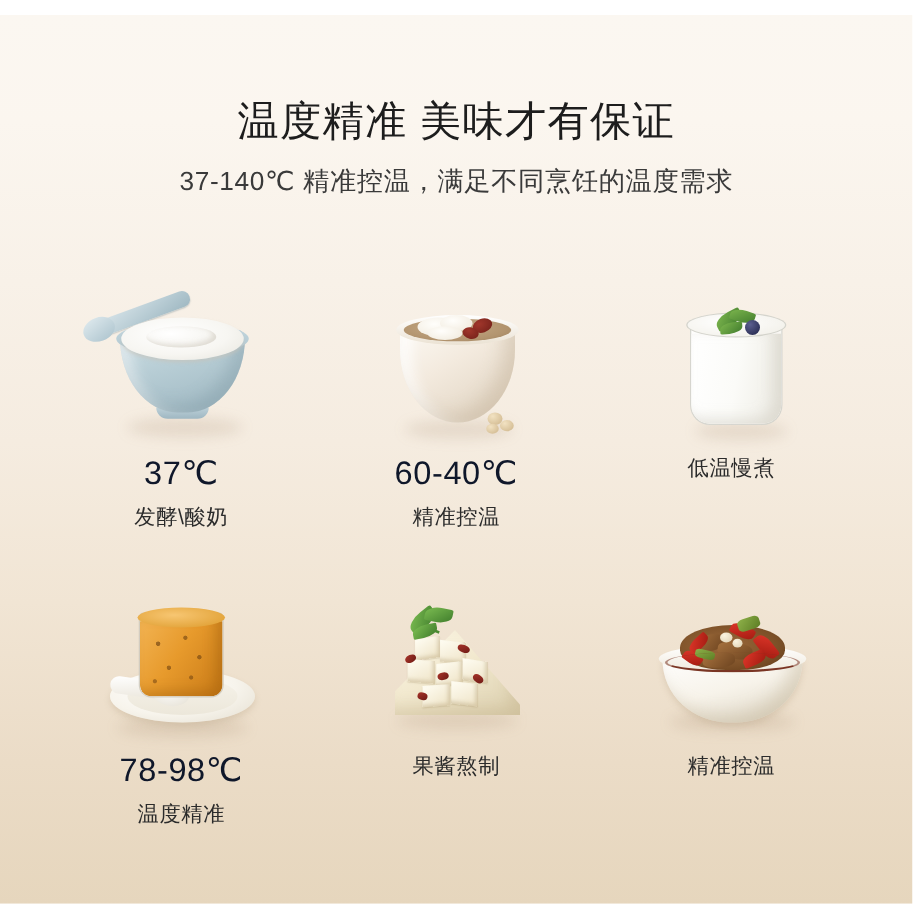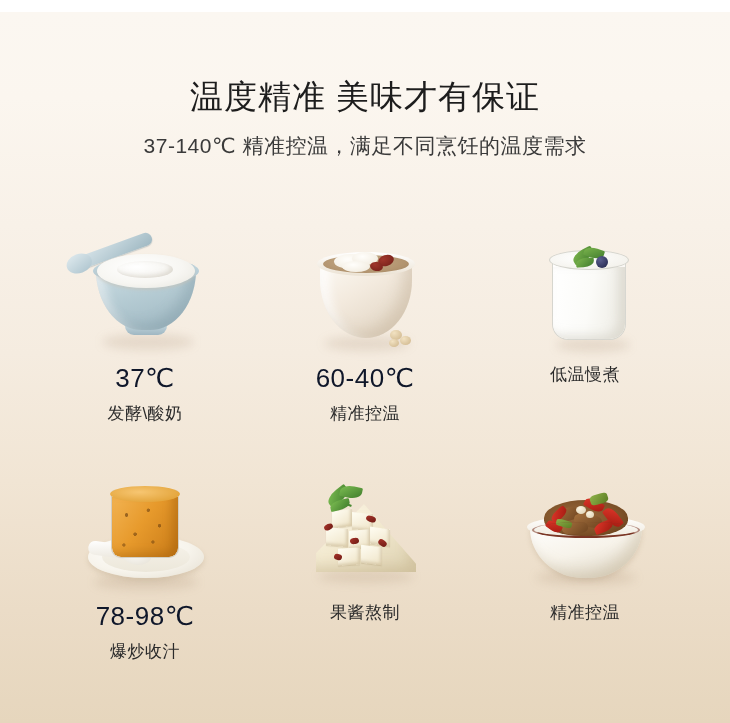--- a/index.html
+++ b/index.html
@@ -425,21 +425,21 @@
         <div class="shadow a4-shadow"></div>
         <div class="a4-saucer"></div>
         <div class="a4-saucer-in"></div>
         <div class="a4-spoon"></div>
         <div class="a4-jar">
           <div class="a4-jam"></div>
         </div>
         <div class="a4-jam-top"></div>
       </div>
       <div class="temp">78-98℃</div>
-      <div class="desc">爆炒收汁</div>
+      <div class="desc">温度精准</div>
     </div>
 
     <div class="cell">
       <div class="art">
         <div class="shadow a5-shadow"></div>
         <div class="a5-pile"></div>
         <div class="a5-cube a5-c1"></div>
         <div class="a5-cube a5-c2"></div>
         <div class="a5-cube a5-c3"></div>
         <div class="a5-cube a5-c4"></div>

